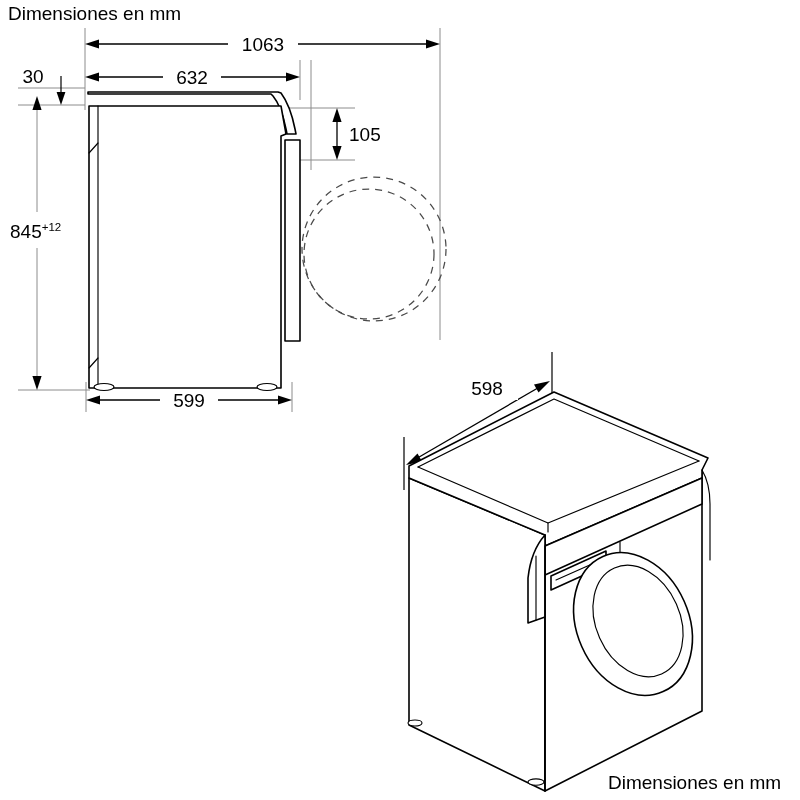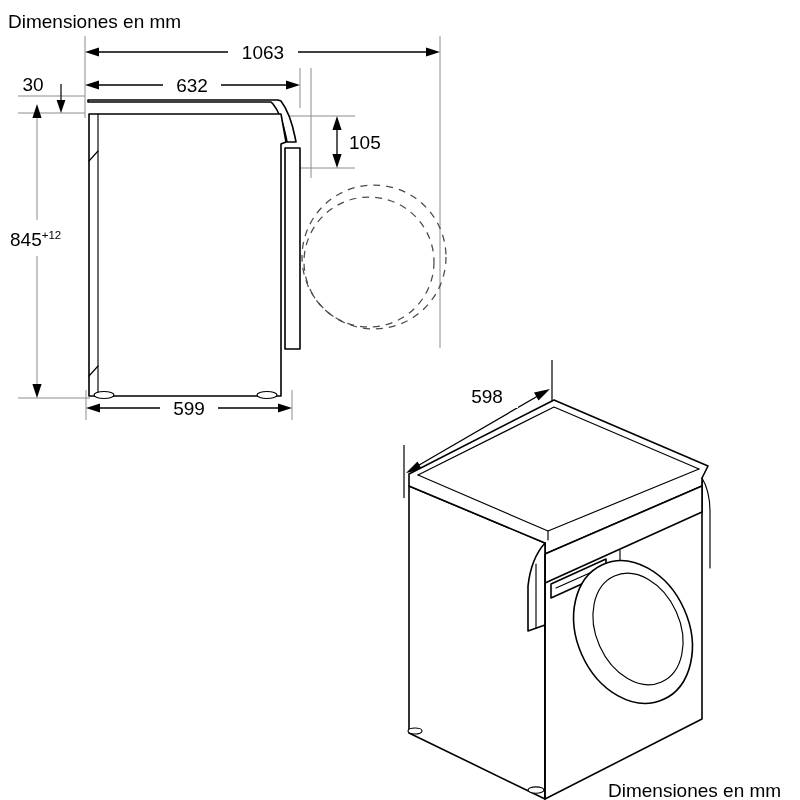--- a/index.html
+++ b/index.html
@@ -12,21 +12,21 @@
     width: 800px;
     height: 800px;
     font-family: "Liberation Sans", sans-serif;
     color: #000000;
     overflow: hidden;
     position: relative;
   }
   #drawing-root {
     position: absolute;
     left: 0;
-    top: 8px;
+    top: 0;
     width: 800px;
     height: 664px;
     border-radius: 24px;
   }
   svg {
     display: block;
   }
   text {
     font-family: "Liberation Sans", sans-serif;
     fill: #000000;

